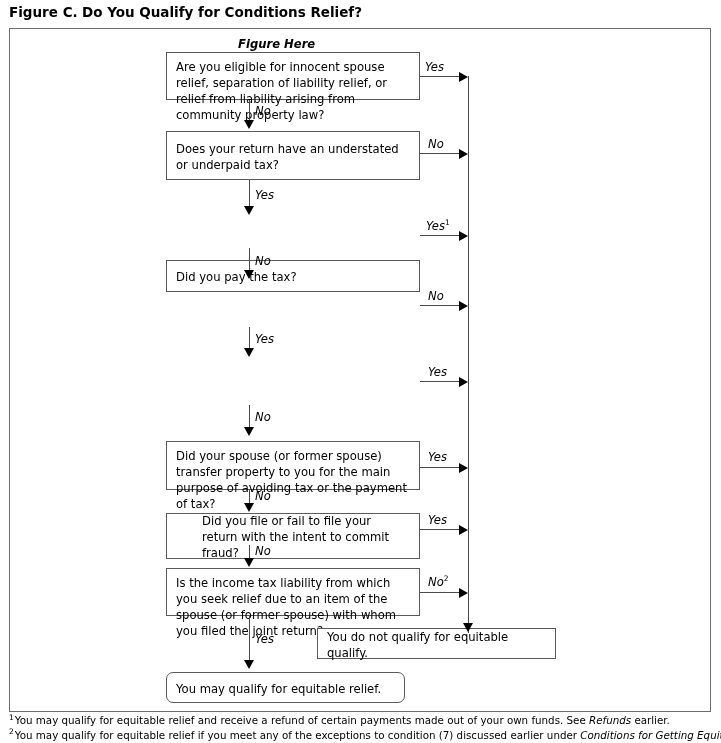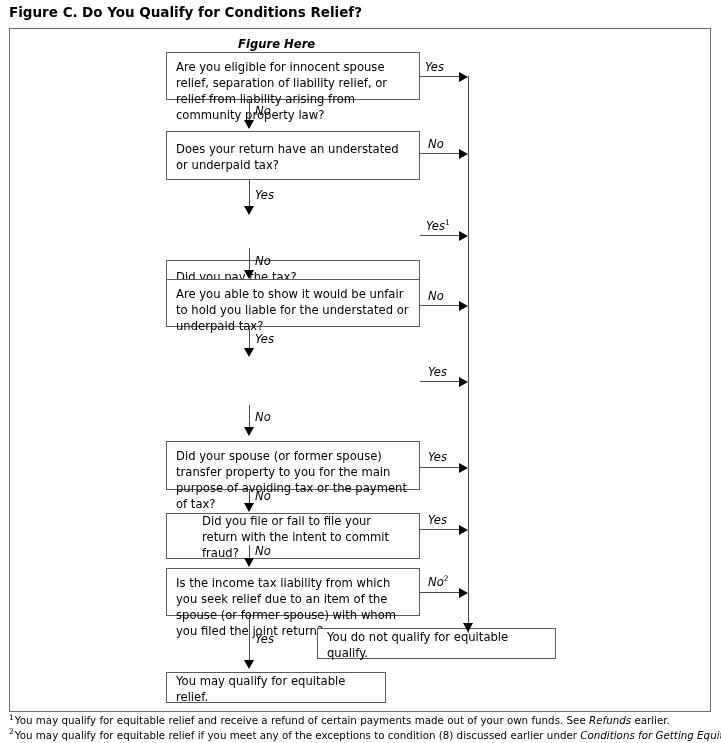--- a/index.html
+++ b/index.html
@@ -151,42 +151,39 @@
   </div>
 
   <div class="node centered-v" style="left:166px; top:131px; width:254px; height:49px;">
     <span class="node-text">Does your return have an understated or underpaid tax?</span>
   </div>
 
   <div class="node centered-v" style="left:166px; top:216px; width:254px; height:32px;margin-top:44px;">
     <span class="node-text">Did you pay the tax?</span>
   </div>
 
-  <div class="node" style="left:166px; top:279px; width:254px; height:48px;">
-    <span class="node-text">Are you able to show it would be unfair to hold you liable for the understated or underpaid tax?</span>
-  </div>
 
 
   <div class="node" style="left:166px; top:441px; width:254px; height:49px;">
     <span class="node-text">Did your spouse (or former spouse) transfer property to you for the main purpose of avoiding tax or the payment of tax?</span>
   </div>
 
   <div class="node centered-v" style="left:166px; top:513px; width:254px; height:46px;padding-left:35px;">
     <span class="node-text">Did you file or fail to file your return with the intent to commit fraud?</span>
   </div>
 
   <div class="node" style="left:166px; top:568px; width:254px; height:48px;">
     <span class="node-text">Is the income tax liability from which you seek relief due to an item of the spouse (or former spouse) with whom you filed the joint return?</span>
   </div>
 
   <div class="node centered-v" style="left:317px; top:628px; width:239px; height:31px;">
     <span class="node-text">You do not qualify for equitable qualify.</span>
   </div>
 
-  <div class="node centered-v" style="left:166px; top:672px; width:220px; height:31px;">
+  <div class="node centered-v" style="left:166px; top:672px; width:239px; height:31px;border-radius:7px;">
     <span class="node-text">You may qualify for equitable relief.</span>
   </div>
 
   <div class="vline" style="left:468px; top:76px; height:557px;"></div>
   <div class="arrow-down" style="left:463px; top:623px;"></div>
 
   <div class="hline" style="left:420px; top:76px; width:43px;"></div>
   <div class="arrow-right" style="left:459px; top:72px;"></div>
   <div class="branch-label" style="left:425px; top:60px;">Yes</div>
 
@@ -248,17 +245,17 @@
 
   <div class="vline" style="left:249px; top:616px; height:46px;"></div>
   <div class="arrow-down" style="left:244px; top:660px;"></div>
   <div class="branch-label" style="left:255px; top:632px;">Yes</div>
 
   <div class="footnotes">
     <div class="footnote-row">
       <span class="fn-marker">1</span><span>You may qualify for equitable relief and receive a refund of certain payments made out of your own funds. See </span><span class="fn-em">Refunds</span><span> earlier.</span>
     </div>
     <div class="footnote-row">
-      <span class="fn-marker">2</span><span>You may qualify for equitable relief if you meet any of the exceptions to condition (8) discussed earlier under </span><span class="fn-em">Conditions for Getting Equitable Relief</span>
+      <span class="fn-marker">2</span><span>You may qualify for equitable relief if you meet any of the exceptions to condition (7) discussed earlier under </span><span class="fn-em">Conditions for Getting Equitable Relief</span>
     </div>
   </div>
 
 </div>
 
 </body></html>

